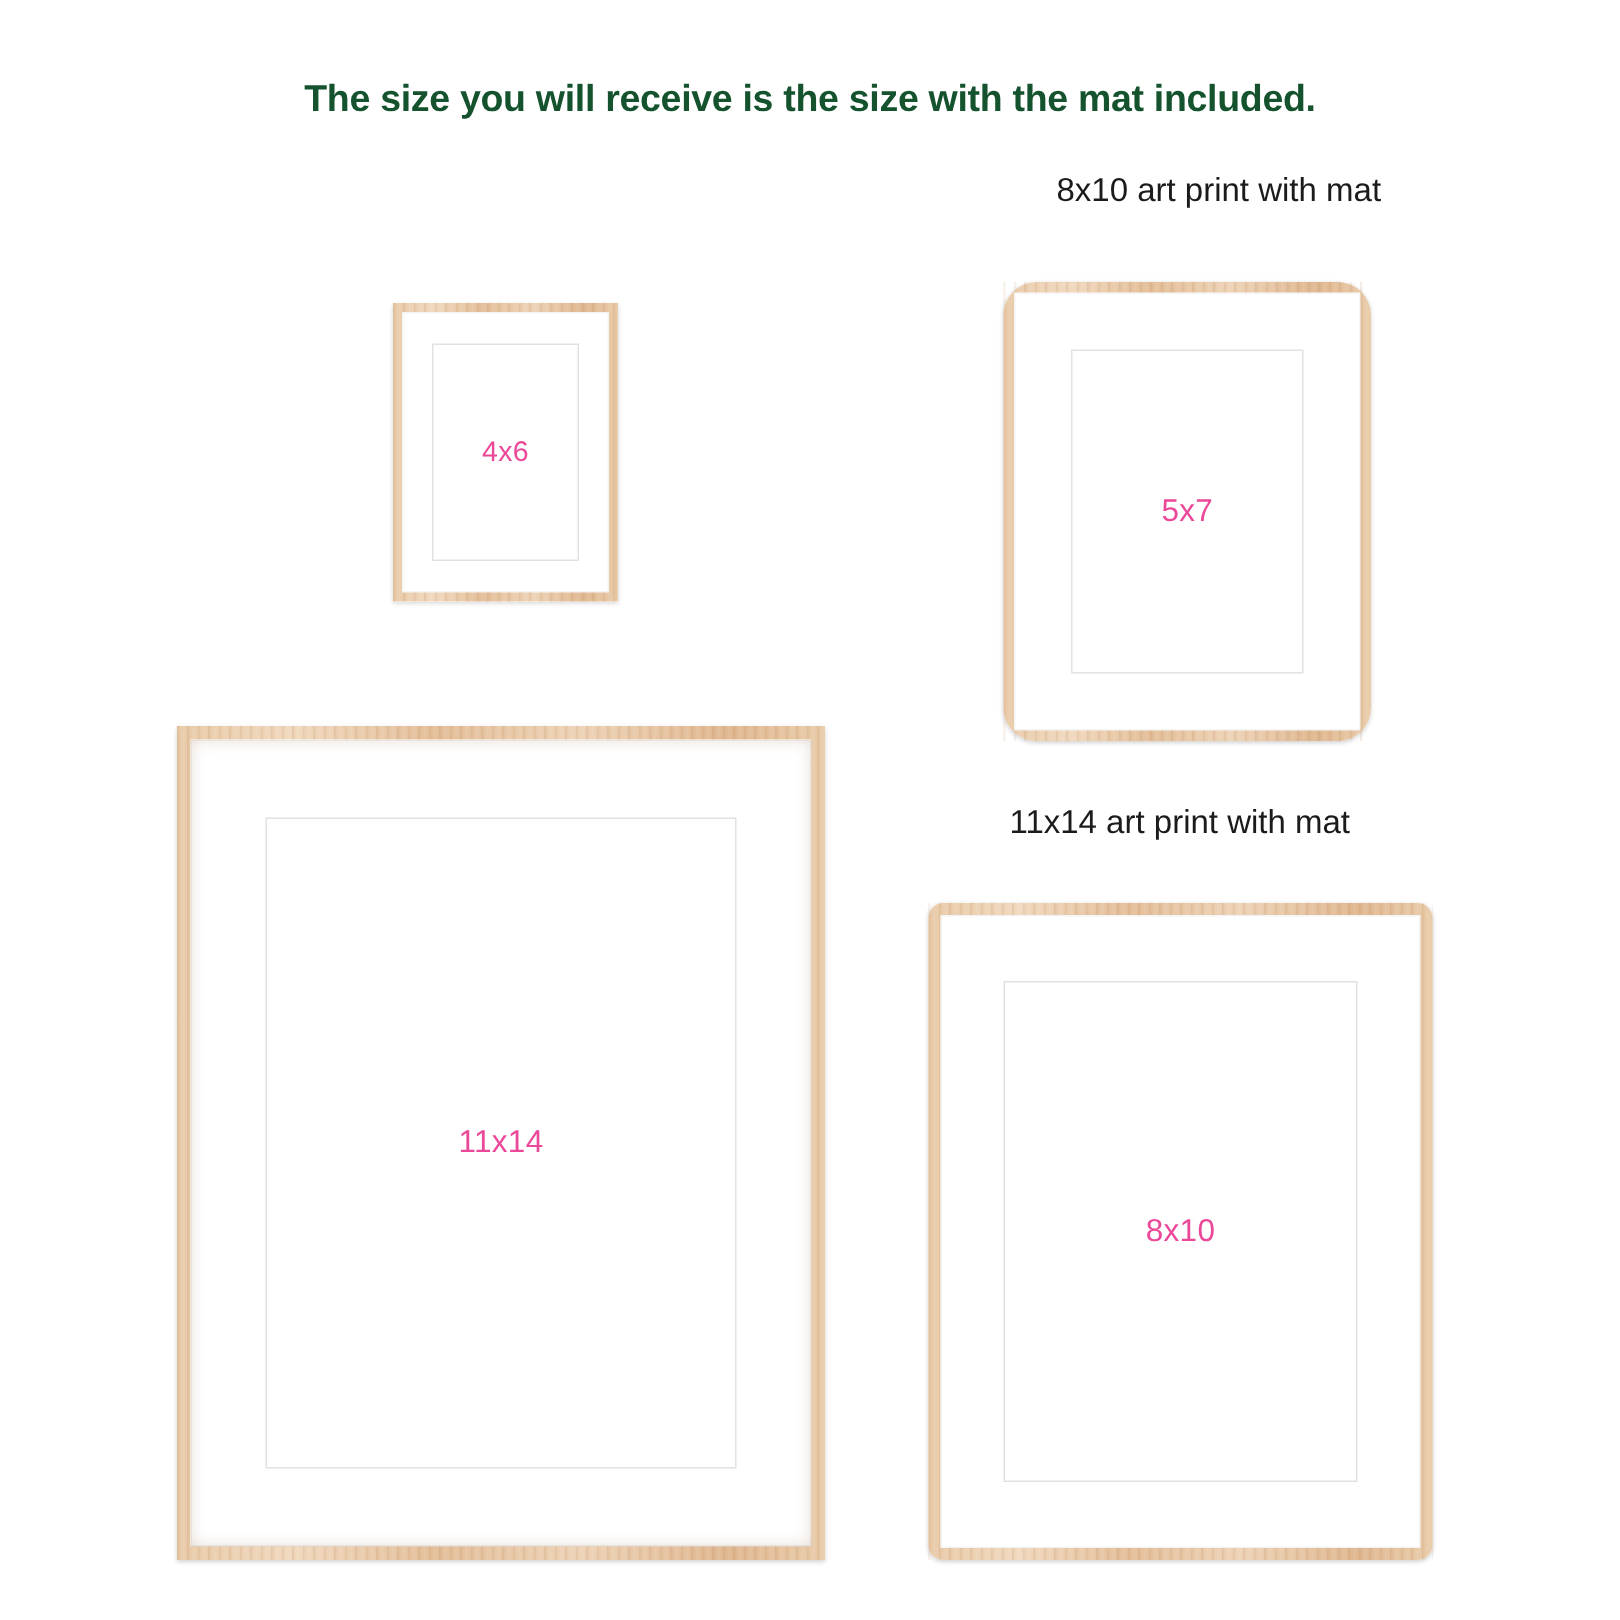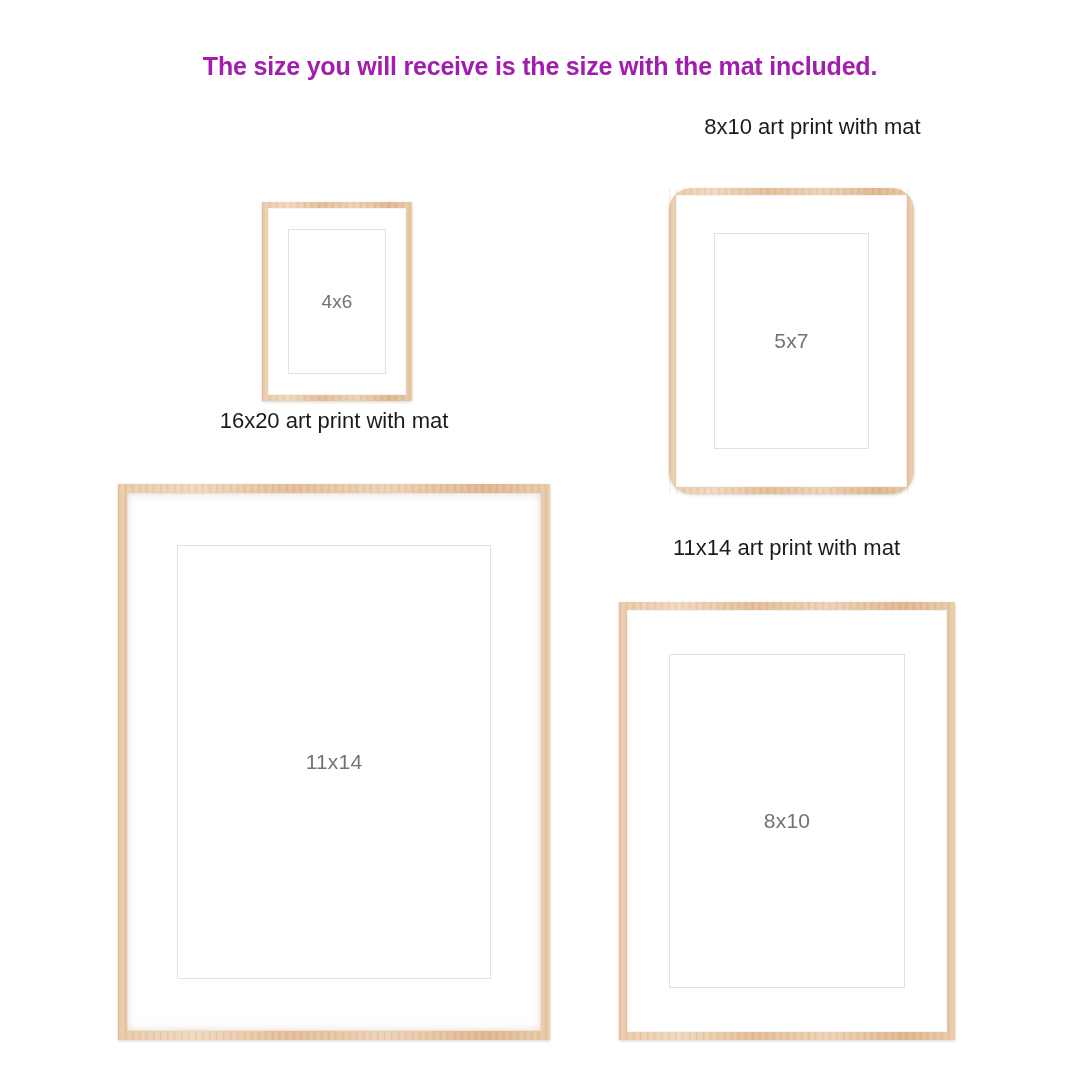--- a/index.html
+++ b/index.html
@@ -24,21 +24,21 @@
 
   .headline {
     position: absolute;
     left: 0;
     top: 52px;
     width: 1080px;
     text-align: center;
     font-size: 25px;
     font-weight: 700;
     letter-spacing: -0.2px;
-    color: #a21caf;
+    color: #14532d;
   }
 
   .frame-group {
     position: absolute;
   }
 
   .frame-caption {
     position: absolute;
     left: 50%;
     transform: translateX(-50%);
@@ -93,21 +93,21 @@
     background: #ffffff;
     box-sizing: border-box;
     border: 1px solid #e2e2e2;
     display: flex;
     align-items: center;
     justify-content: center;
   }
 
   .opening-label {
     font-size: 21px;
-    color: #737373;
+    color: #ec4899;
     font-weight: 400;
     letter-spacing: 0.2px;
   }
 
   
 
   
   #g-5x7 { left: 262px; top: 166px; width: 150px; height: 235px; }
   #g-5x7 .frame-caption { top: -32px; }
   #g-5x7 .frame { left: 0; top: 36px; width: 150px; height: 199px; padding: 6px; }
@@ -132,21 +132,21 @@
     left: 9px; top: 9px; right: 9px; bottom: 9px;
     box-shadow: inset 0 0 10px rgba(150,105,65,0.25);
     pointer-events: none;
   }
   #g-16x20 .mat { left: 9px; top: 9px; right: 9px; bottom: 9px; }
   #g-16x20 .opening { left: 50px; top: 52px; right: 50px; bottom: 52px; }
 
   
   #g-11x14 { left: 619px; top: 566px; width: 335px; height: 474px; }
   #g-11x14 .frame-caption { top: -31px; }
-  #g-11x14 .frame { left: 0; top: 36px; width: 336px; height: 438px; padding: 8px; }
+  #g-11x14 .frame { left: 0; top: 36px; width: 336px; height: 438px; padding: 8px; border-radius: 10px; }
   #g-11x14 .mat { left: 8px; top: 8px; right: 8px; bottom: 8px; }
   #g-11x14 .opening { left: 42px; top: 44px; right: 42px; bottom: 44px; }
 </style>
 </head>
 <body>
 
 <div id="stage">
 
   <div class="headline">The size you will receive is the size with the mat included.</div>
 
@@ -165,21 +165,20 @@
     <div class="frame">
       <div class="mat">
         <div class="opening">
           <span class="opening-label">5x7</span>
         </div>
       </div>
     </div>
   </div>
 
   <div class="frame-group" id="g-16x20">
-    <div class="frame-caption">16x20 art print with mat</div>
     <div class="frame">
       <div class="mat">
         <div class="opening">
           <span class="opening-label">11x14</span>
         </div>
       </div>
     </div>
   </div>
 
   <div class="frame-group" id="g-11x14">

